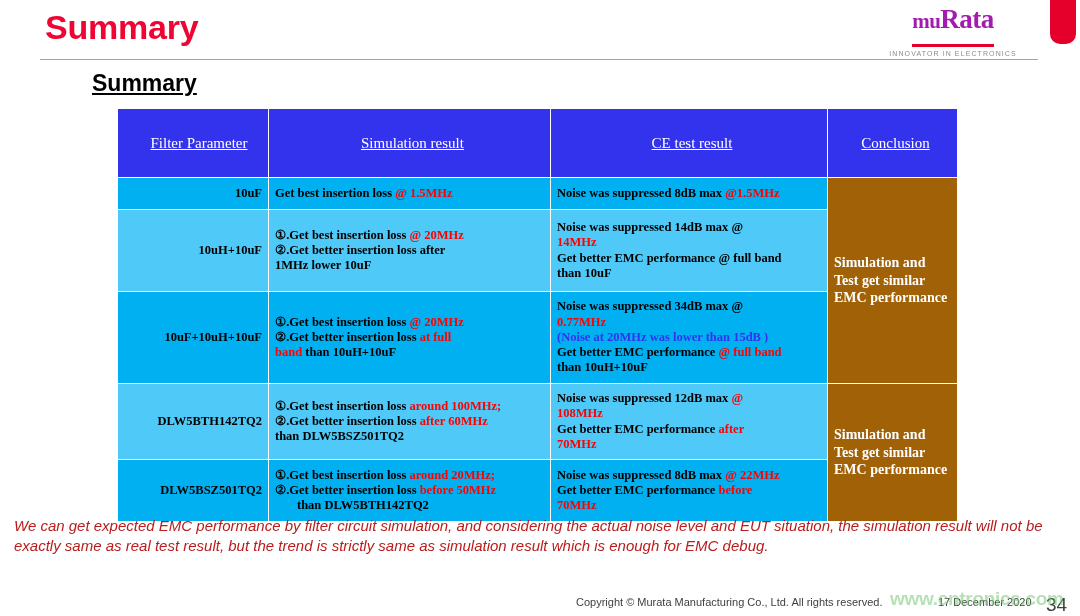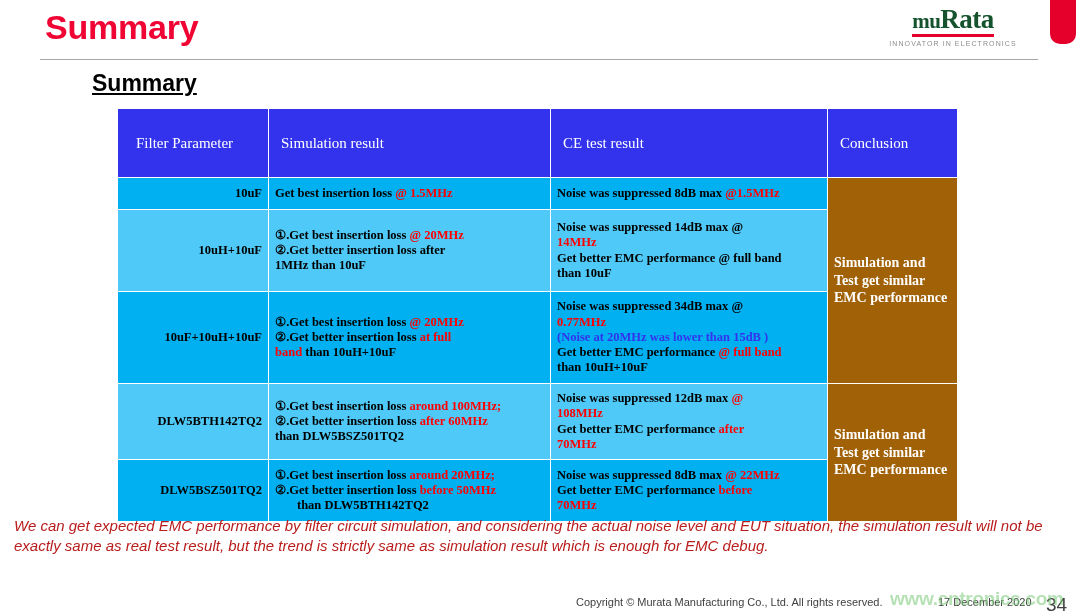--- a/index.html
+++ b/index.html
@@ -40,25 +40,25 @@
     position: absolute;
     right: 52px;
     top: 6px;
     width: 150px;
     text-align: center;
   }
   #logo-mark {
     font-family: "Liberation Serif", serif;
     font-size: 27px;
     font-weight: bold;
-    color: #14532d;
+    color: #a21caf;
     line-height: 1;
     letter-spacing: -0.5px;
     border-bottom: 3px solid #e4002b;
-    padding-bottom: 1px;
+    padding-bottom: 11px;
     display: inline-block;
   }
   #logo-mark .lo-small { font-size: 21px; }
   #logo-tag {
     font-family: "Liberation Sans", sans-serif;
     font-size: 7px;
     color: #8c8c8c;
     letter-spacing: 1.1px;
     margin-top: 3px;
     transform: scaleY(0.92);
@@ -99,23 +99,24 @@
     border: 1px solid #ffffff;
     vertical-align: middle;
     padding: 3px 6px;
     font-family: "Liberation Serif", serif;
   }
   #summary-table thead th {
     background: #3333ee;
     color: #ffffff;
     font-size: 15px;
     font-weight: normal;
-    text-align: left;
+    text-align: center;
     height: 62px;
     padding-left: 12px;
+    text-decoration: underline;
   }
   #summary-table thead th.c-param { padding-left: 18px; }
 
   td.col-param {
     text-align: right;
     font-size: 12.5px;
     color: #000000;
     font-weight: bold;
   }
   td.col-sim, td.col-ce {
@@ -243,21 +244,21 @@
         <span>Noise was suppressed 8dB max </span><span class="hl">@1.5MHz</span>
       </td>
       <td class="col-concl" rowspan="3">Simulation and Test get similar EMC performance</td>
     </tr>
 
     <tr class="shade-light" style="height:82px">
       <td class="col-param">10uH+10uF</td>
       <td class="col-sim">
         <span>①.Get best insertion loss </span><span class="hl">@ 20MHz</span><br>
         <span>②.Get better insertion loss after</span><br>
-        <span>1MHz than 10uF</span>
+        <span>1MHz lower 10uF</span>
       </td>
       <td class="col-ce">
         <span>Noise was suppressed 14dB max @</span><br>
         <span class="hl">14MHz</span><br>
         <span>Get better EMC performance @ full band</span><br>
         <span>than  10uF</span>
       </td>
     </tr>
 
     <tr class="shade-dark" style="height:92px">

